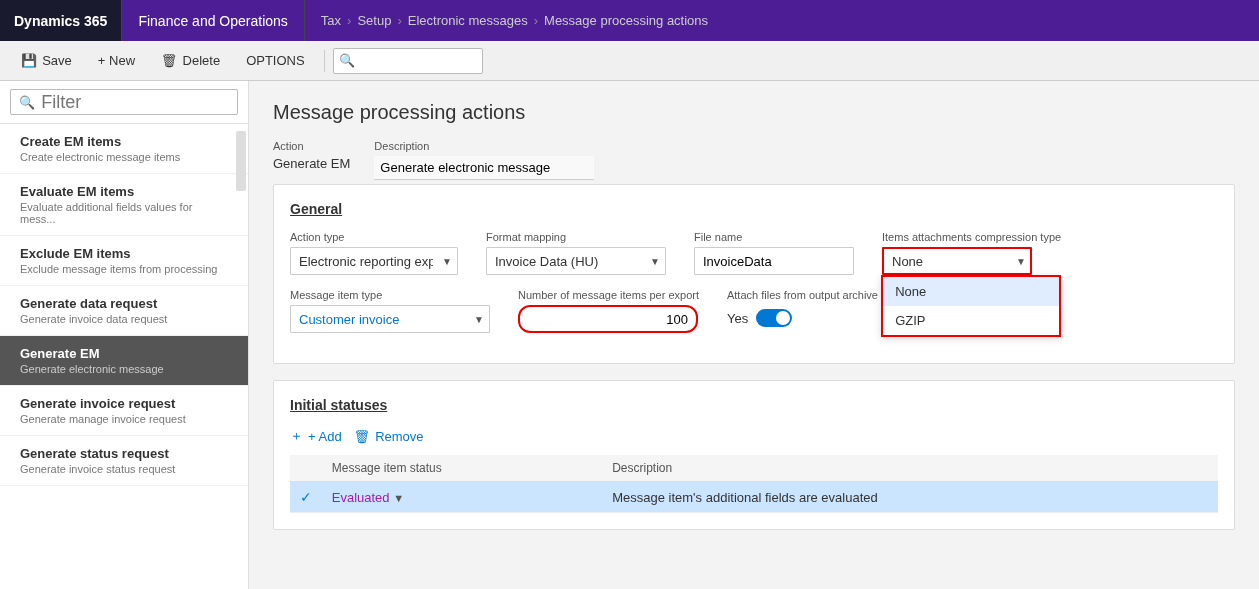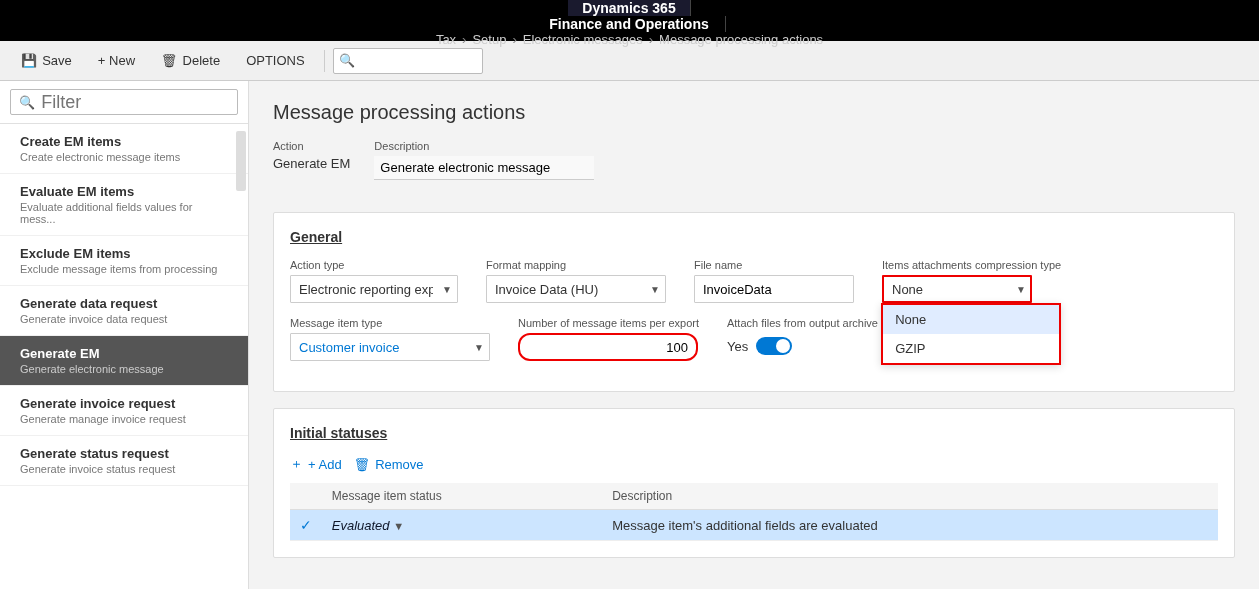--- a/index.html
+++ b/index.html
@@ -2,39 +2,38 @@
 <html><head>
   <meta charset="utf-8">
   <style>
     * { box-sizing: border-box; margin: 0; padding: 0; font-family: 'Segoe UI', Arial, sans-serif; }
     body { background: #f3f3f3; font-size: 13px; color: #333; overflow: hidden; }
 
     
     .top-nav {
       display: flex;
       align-items: center;
-      background: #000000;
+      background: #4c1d95;
       height: 41px;
       color: #fff;
-      flex-direction: column;
     }
     .top-nav-brand {
       display: flex;
       align-items: center;
       padding: 0 14px;
       height: 100%;
       background: #1a1a2e;
       border-right: 1px solid #444;
       gap: 8px;
     }
     .top-nav-brand-d365 { font-size: 14px; font-weight: 600; color: #fff; }
     .top-nav-app {
       padding: 0 16px;
       font-size: 14px;
-      font-weight: 700;
+      font-weight: 400;
       color: #fff;
       border-right: 1px solid #444;
       height: 100%;
       display: flex;
       align-items: center;
     }
     .top-nav-breadcrumb {
       padding: 0 16px;
       font-size: 13px;
       color: #ccc;
@@ -154,21 +153,21 @@
       font-size: 20px;
       font-weight: 300;
       margin-bottom: 16px;
       color: #333;
     }
 
     
     .form-header {
       display: flex;
       gap: 24px;
-      margin-bottom: 32px;
+      margin-bottom: 4px;
     }
     .form-field-group { display: flex; flex-direction: column; gap: 4px; }
     .form-label { font-size: 11px; color: #555; }
     .form-value-text { font-size: 13px; color: #333; }
     .form-value-input {
       border: none;
       border-bottom: 1px solid #ccc;
       background: #f9f9f9;
       padding: 4px 6px;
       font-size: 13px;
@@ -523,21 +522,21 @@
             <th>Message item status</th>
             <th>Description</th>
           </tr>
         </thead>
         <tbody id="statuses-tbody">
         <tr class="selected">
       <td class="check-col">
         <span class="check-icon">✓</span>
       </td>
       <td>
-        <span style="color:#0f172a;font-style:italic;">Evaluated</span>
+        <span style="color:#a21caf;">Evaluated</span>
         <span style="color:#555; font-size:11px;"> ▼</span>
       </td>
       <td>Message item's additional fields are evaluated</td>
     </tr>
           </tbody>
       </table>
     </div>
 
   </main>
 </div>

